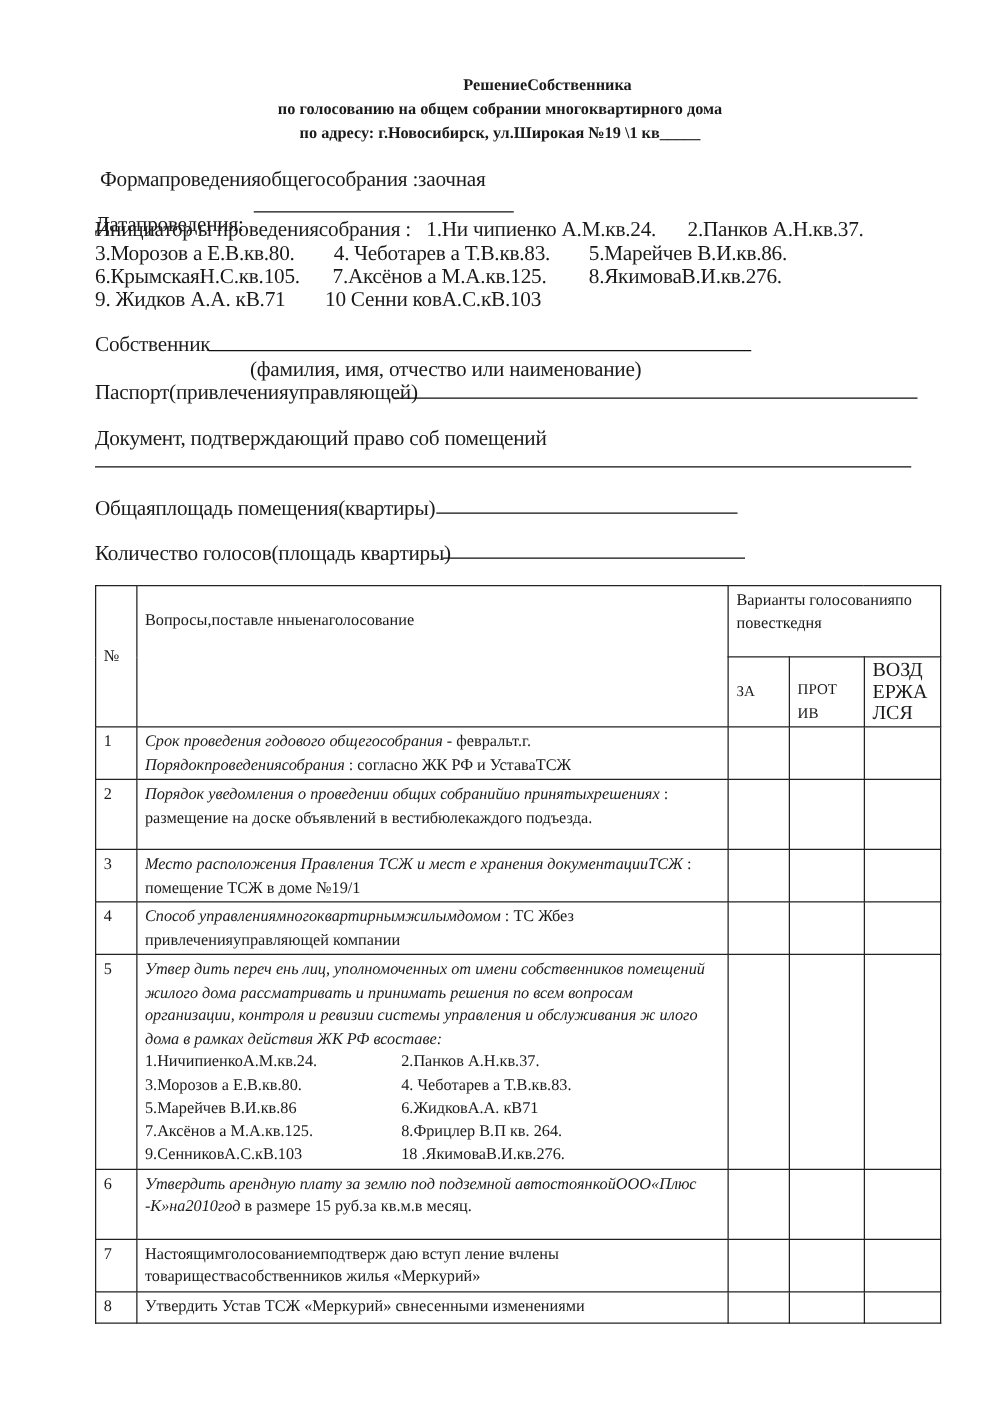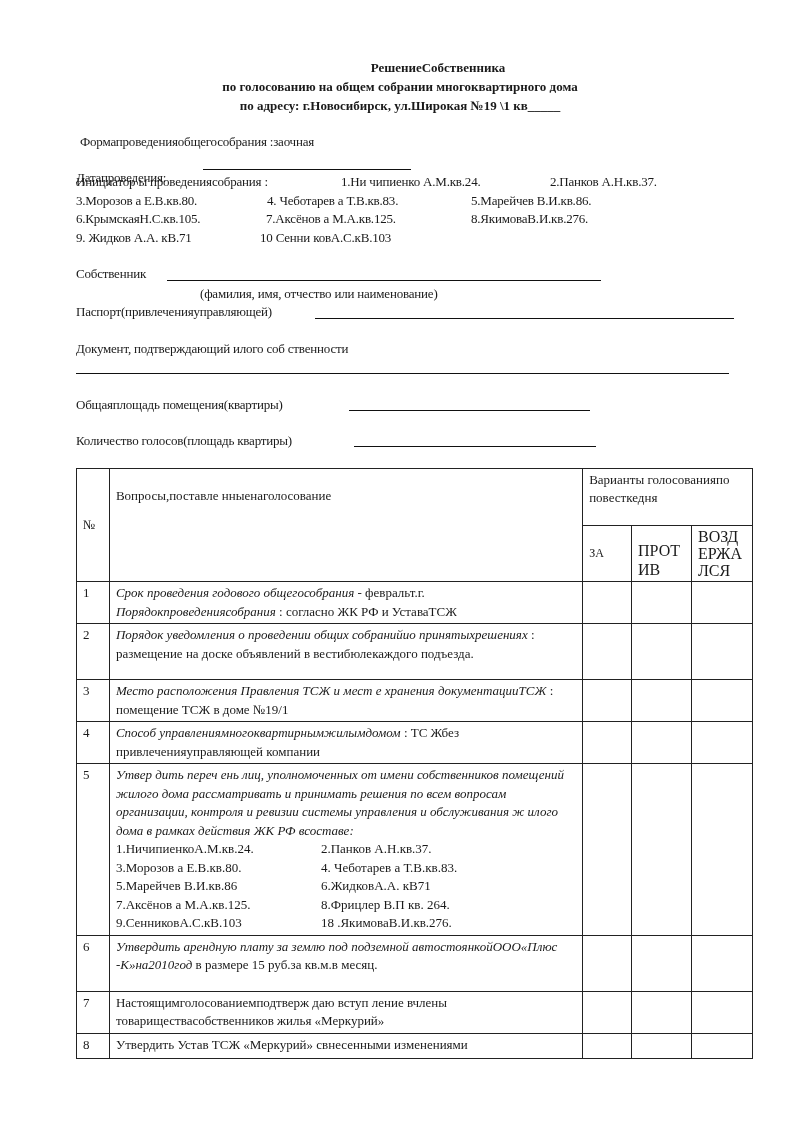--- a/index.html
+++ b/index.html
@@ -1,20 +1,20 @@
 <!DOCTYPE html>
 <html><head>
 <meta charset="utf-8">
 <style>
   html, body { margin:0; padding:0; background:#ffffff; }
   body { width:800px; height:1130px; position:relative; overflow:hidden;
          font-family:"Liberation Serif","DejaVu Serif",serif; color:#1a1a1a; }
   .abs { position:absolute; white-space:nowrap; }
   .title { font-weight:bold; font-size:13px; text-align:center; left:0; width:800px; line-height:19px; }
-  .t { font-size:13px; letter-spacing:-0.2px; }
+  .t { font-size:17px; letter-spacing:-0.2px; }
   .line { position:absolute; border-bottom:1px solid #111; height:0; }
   .it { font-style:italic; }
   table.vote { position:absolute; left:76px; top:468px; width:677px; border-collapse:collapse;
                font-size:13px; }
   table.vote td { border:1.4px solid #222; vertical-align:top; padding:2px 6px; line-height:18.5px; }
   td.q { white-space:normal; }
   .twocol { display:grid; grid-template-columns:205px 1fr; }
 </style>
 </head>
 <body>
@@ -37,21 +37,21 @@
 <div class="abs t" style="left:266px; top:211px;">7.Аксёнов а М.А.кв.125.</div>
 <div class="abs t" style="left:471px; top:211px;">8.ЯкимоваВ.И.кв.276.</div>
 <div class="abs t" style="left:76px; top:230px;">9. Жидков А.А. кВ.71</div>
 <div class="abs t" style="left:260px; top:230px;">10 Сенни ковА.С.кВ.103</div>
 
 <div class="abs t" style="left:76px; top:266px;">Собственник</div>
 <div class="line" style="left:167px; top:280px; width:434px;"></div>
 <div class="abs t" style="left:200px; top:286px;">(фамилия, имя, отчество или наименование)</div>
 <div class="abs t" style="left:76px; top:304px;">Паспорт(привлеченияуправляющей)</div>
 <div class="line" style="left:315px; top:318px; width:419px;"></div>
-<div class="abs t" style="left:76px; top:341px;">Документ, подтверждающий илого соб  ственности</div>
+<div class="abs t" style="left:76px; top:341px;">Документ, подтверждающий право соб  помещений</div>
 <div class="line" style="left:76px; top:373px; width:653px;"></div>
 <div class="abs t" style="left:76px; top:397px;">Общаяплощадь помещения(квартиры)</div>
 <div class="line" style="left:349px; top:410px; width:241px;"></div>
 <div class="abs t" style="left:76px; top:433px;">Количество голосов(площадь квартиры)</div>
 <div class="line" style="left:354px; top:446px; width:242px;"></div>
 
 <table class="vote">
   <colgroup>
     <col style="width:33px">
     <col style="width:474px">
@@ -60,21 +60,21 @@
     <col style="width:61px">
   </colgroup>
   <thead>
     <tr style="height:57px;">
       <td rowspan="2" style="vertical-align:middle;">№</td>
       <td rowspan="2" style="padding-top:18px;">Вопросы,поставле нныенаголосование</td>
       <td colspan="3" style="white-space:normal; line-height:18px;">Варианты голосованияпо повесткедня</td>
     </tr>
     <tr style="height:56px;">
       <td style="vertical-align:middle; font-size:12px;">ЗА</td>
-      <td style="vertical-align:bottom; font-size:16px; white-space:normal;">ПРОТ ИВ</td>
+      <td style="vertical-align:bottom; font-size:12px; white-space:normal;">ПРОТ ИВ</td>
       <td style="font-size:16px; white-space:normal; line-height:17px;">ВОЗД ЕРЖА ЛСЯ</td>
     </tr>
   </thead>
   <tbody id="tbody">
       <tr style="height: 39px;">
         <td>1</td>
         <td class="q">
           <div><span class="it">Срок  проведения   годового общегособрания</span><span> -  февральт.г.</span></div>
           <div><span class="it">Порядокпроведениясобрания</span><span>  : согласно ЖК РФ и УставаТСЖ</span></div>
         </td>

